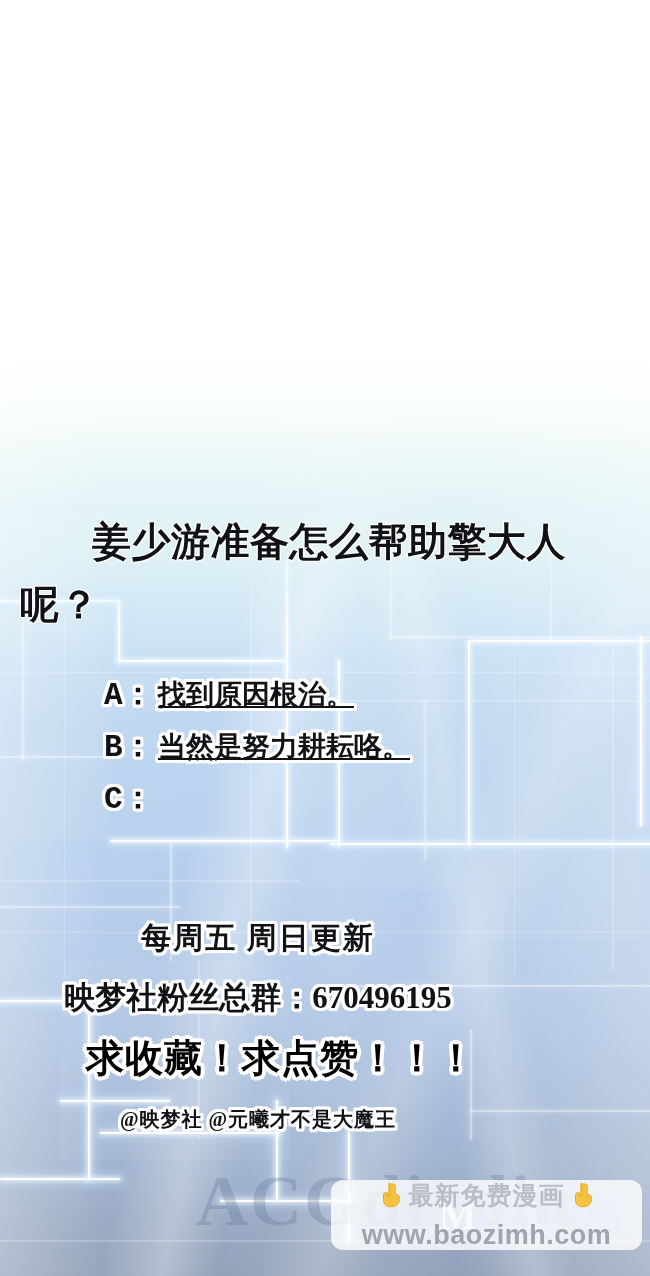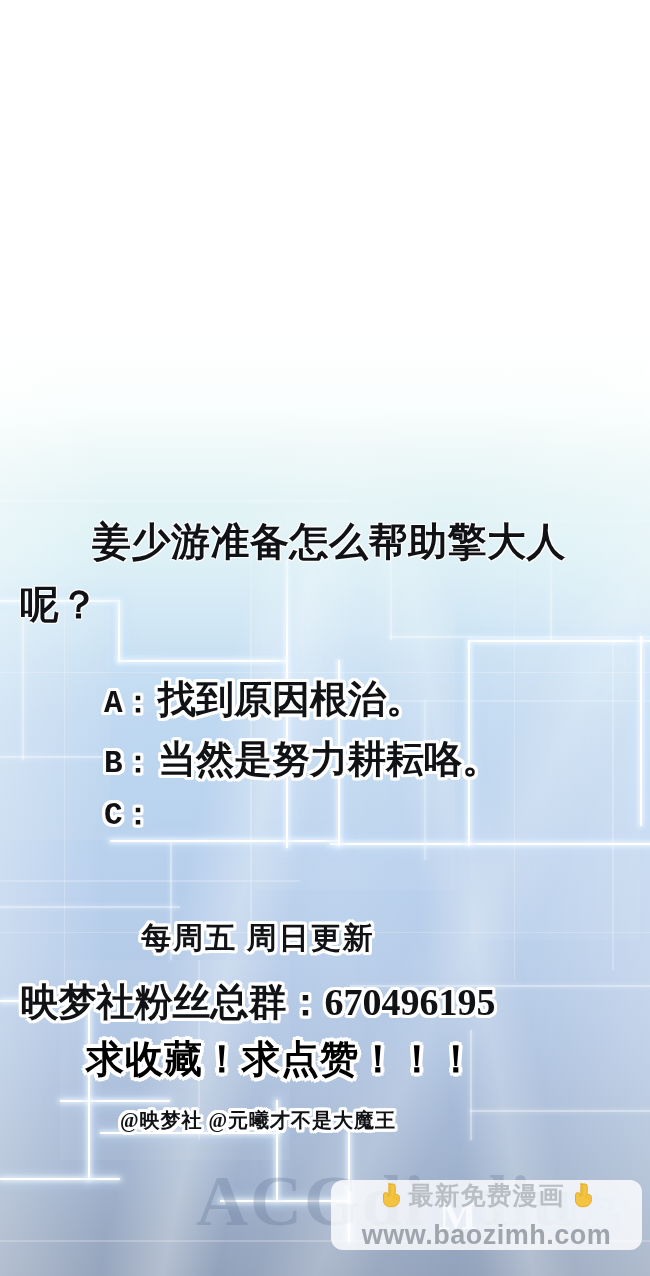--- a/index.html
+++ b/index.html
@@ -129,29 +129,29 @@
     font-family:"Liberation Serif","DejaVu Serif",serif;
     font-size:34px;font-weight:700;line-height:1.0;
     margin-bottom:21px;
     white-space:nowrap;
   }
   .opt .key{
     display:inline-block;min-width:54px;
     font-family:"Liberation Mono","DejaVu Sans Mono",monospace;
     font-size:31px;font-weight:700;
   }
-  .opt .val{font-size:38px;}
+  .opt .val{font-size:28px;text-decoration:underline;}
 
   .promo{position:absolute;left:0;top:918px;width:516px;text-align:center;}
   .promo-line{
     font-family:"Liberation Serif","DejaVu Serif",serif;
     font-weight:700;white-space:nowrap;
   }
   .promo-update{font-size:30px;letter-spacing:2px;margin-bottom:18px;}
-  .promo-group{font-size:38px;letter-spacing:0px;margin-bottom:6px;}
+  .promo-group{font-size:31px;letter-spacing:0px;margin-bottom:14px;}
   .promo-ask{font-size:38px;letter-spacing:1px;margin-bottom:22px;padding-left:46px;}
   .promo-credit{font-size:20px;letter-spacing:1px;}
 
   .promo-ask{
     text-shadow:
       -2px -2px 0 #fff,  2px -2px 0 #fff, -2px 2px 0 #fff,  2px 2px 0 #fff,
       -3px  0   0 #fff,  3px  0   0 #fff,  0  -3px 0 #fff,  0   3px 0 #fff,
       -3px -3px 0 #fff,  3px -3px 0 #fff, -3px 3px 0 #fff,  3px 3px 0 #fff,
       -4px  0   0 #fff,  4px  0   0 #fff,  0  -4px 0 #fff,  0   4px 0 #fff;
   }

